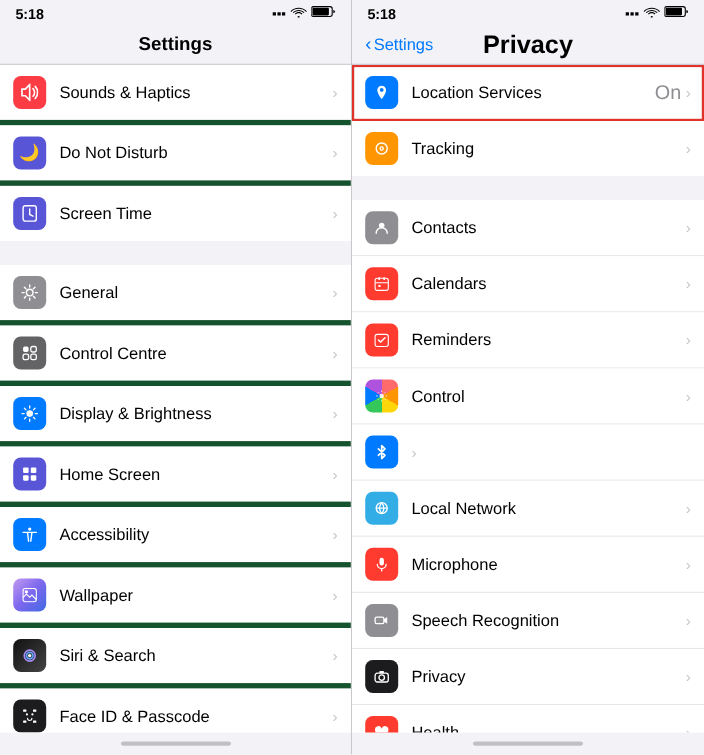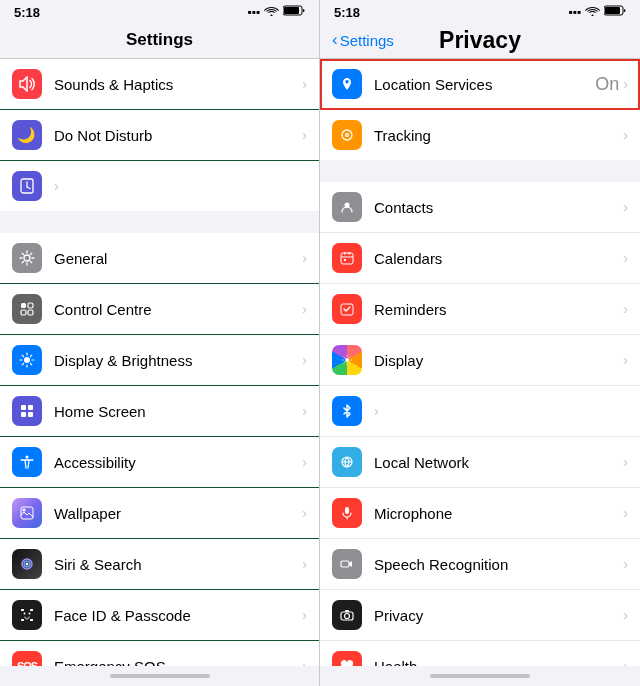--- a/index.html
+++ b/index.html
@@ -61,21 +61,21 @@
     .settings-section {
       background: #fff;
       margin-bottom: 0;
     }
 
     .settings-item {
       display: flex;
       align-items: center;
       padding: 10px 12px;
       background: #fff;
-      border-bottom: 1px solid #14532d;
+      border-bottom: 5px solid #14532d;
       position: relative;
       cursor: pointer;
     }
     .settings-item:last-child {
       border-bottom: none;
     }
 
     .item-icon {
       width: 30px;
       height: 30px;
@@ -281,20 +281,21 @@
         <span class="item-label">Do Not Disturb</span>
         <span class="item-chevron">›</span>
       </div>
       <div class="settings-item">
         <div class="item-icon icon-screentime">
           <svg width="16" height="16" viewBox="0 0 16 16">
               <rect x="2" y="1" width="12" height="14" rx="2" fill="none" stroke="white" stroke-width="1.3"></rect>
               <path d="M8 4v5l3 1.5" stroke="white" stroke-width="1.3" stroke-linecap="round" fill="none"></path>
             </svg>
         </div>
+        <span class="item-label">Screen Time</span>
         <span class="item-chevron">›</span>
       </div>
     </div>
 
     <div class="section-gap"></div>
 
     <div class="settings-section">
       <div class="settings-item">
         <div class="item-icon icon-general">
           <svg width="16" height="16" viewBox="0 0 16 16">
@@ -493,21 +494,21 @@
         <span class="privacy-label">Reminders</span>
         <span class="privacy-chevron">›</span>
       </div>
       <div class="privacy-item">
         <div class="privacy-icon" style="background: conic-gradient(#ff6b6b 0deg 60deg, #ff9500 60deg 120deg, #ffd60a 120deg 180deg, #34c759 180deg 240deg, #007aff 240deg 300deg, #af52de 300deg 360deg);">
           <svg width="12" height="12" viewBox="0 0 12 12">
               <circle cx="6" cy="6" r="2" fill="white" opacity="0.9"></circle>
               <path d="M6 1v1.5M6 9.5V11M1 6h1.5M9.5 6H11M2.6 2.6l1.1 1.1M8.3 8.3l1.1 1.1M2.6 9.4l1.1-1.1M8.3 3.7l1.1-1.1" stroke="white" stroke-width="0.8" opacity="0.9"></path>
             </svg>
         </div>
-        <span class="privacy-label">Display</span>
+        <span class="privacy-label">Control</span>
         <span class="privacy-chevron">›</span>
       </div>
       <div class="privacy-item">
         <div class="privacy-icon icon-bluetooth">
           <svg width="10" height="14" viewBox="0 0 10 14">
               <path d="M2 4l6 6-3 3V1l3 3-6 6" fill="none" stroke="white" stroke-width="1.5" stroke-linecap="round" stroke-linejoin="round"></path>
             </svg>
         </div>
         <span class="privacy-chevron">›</span>
       </div>

